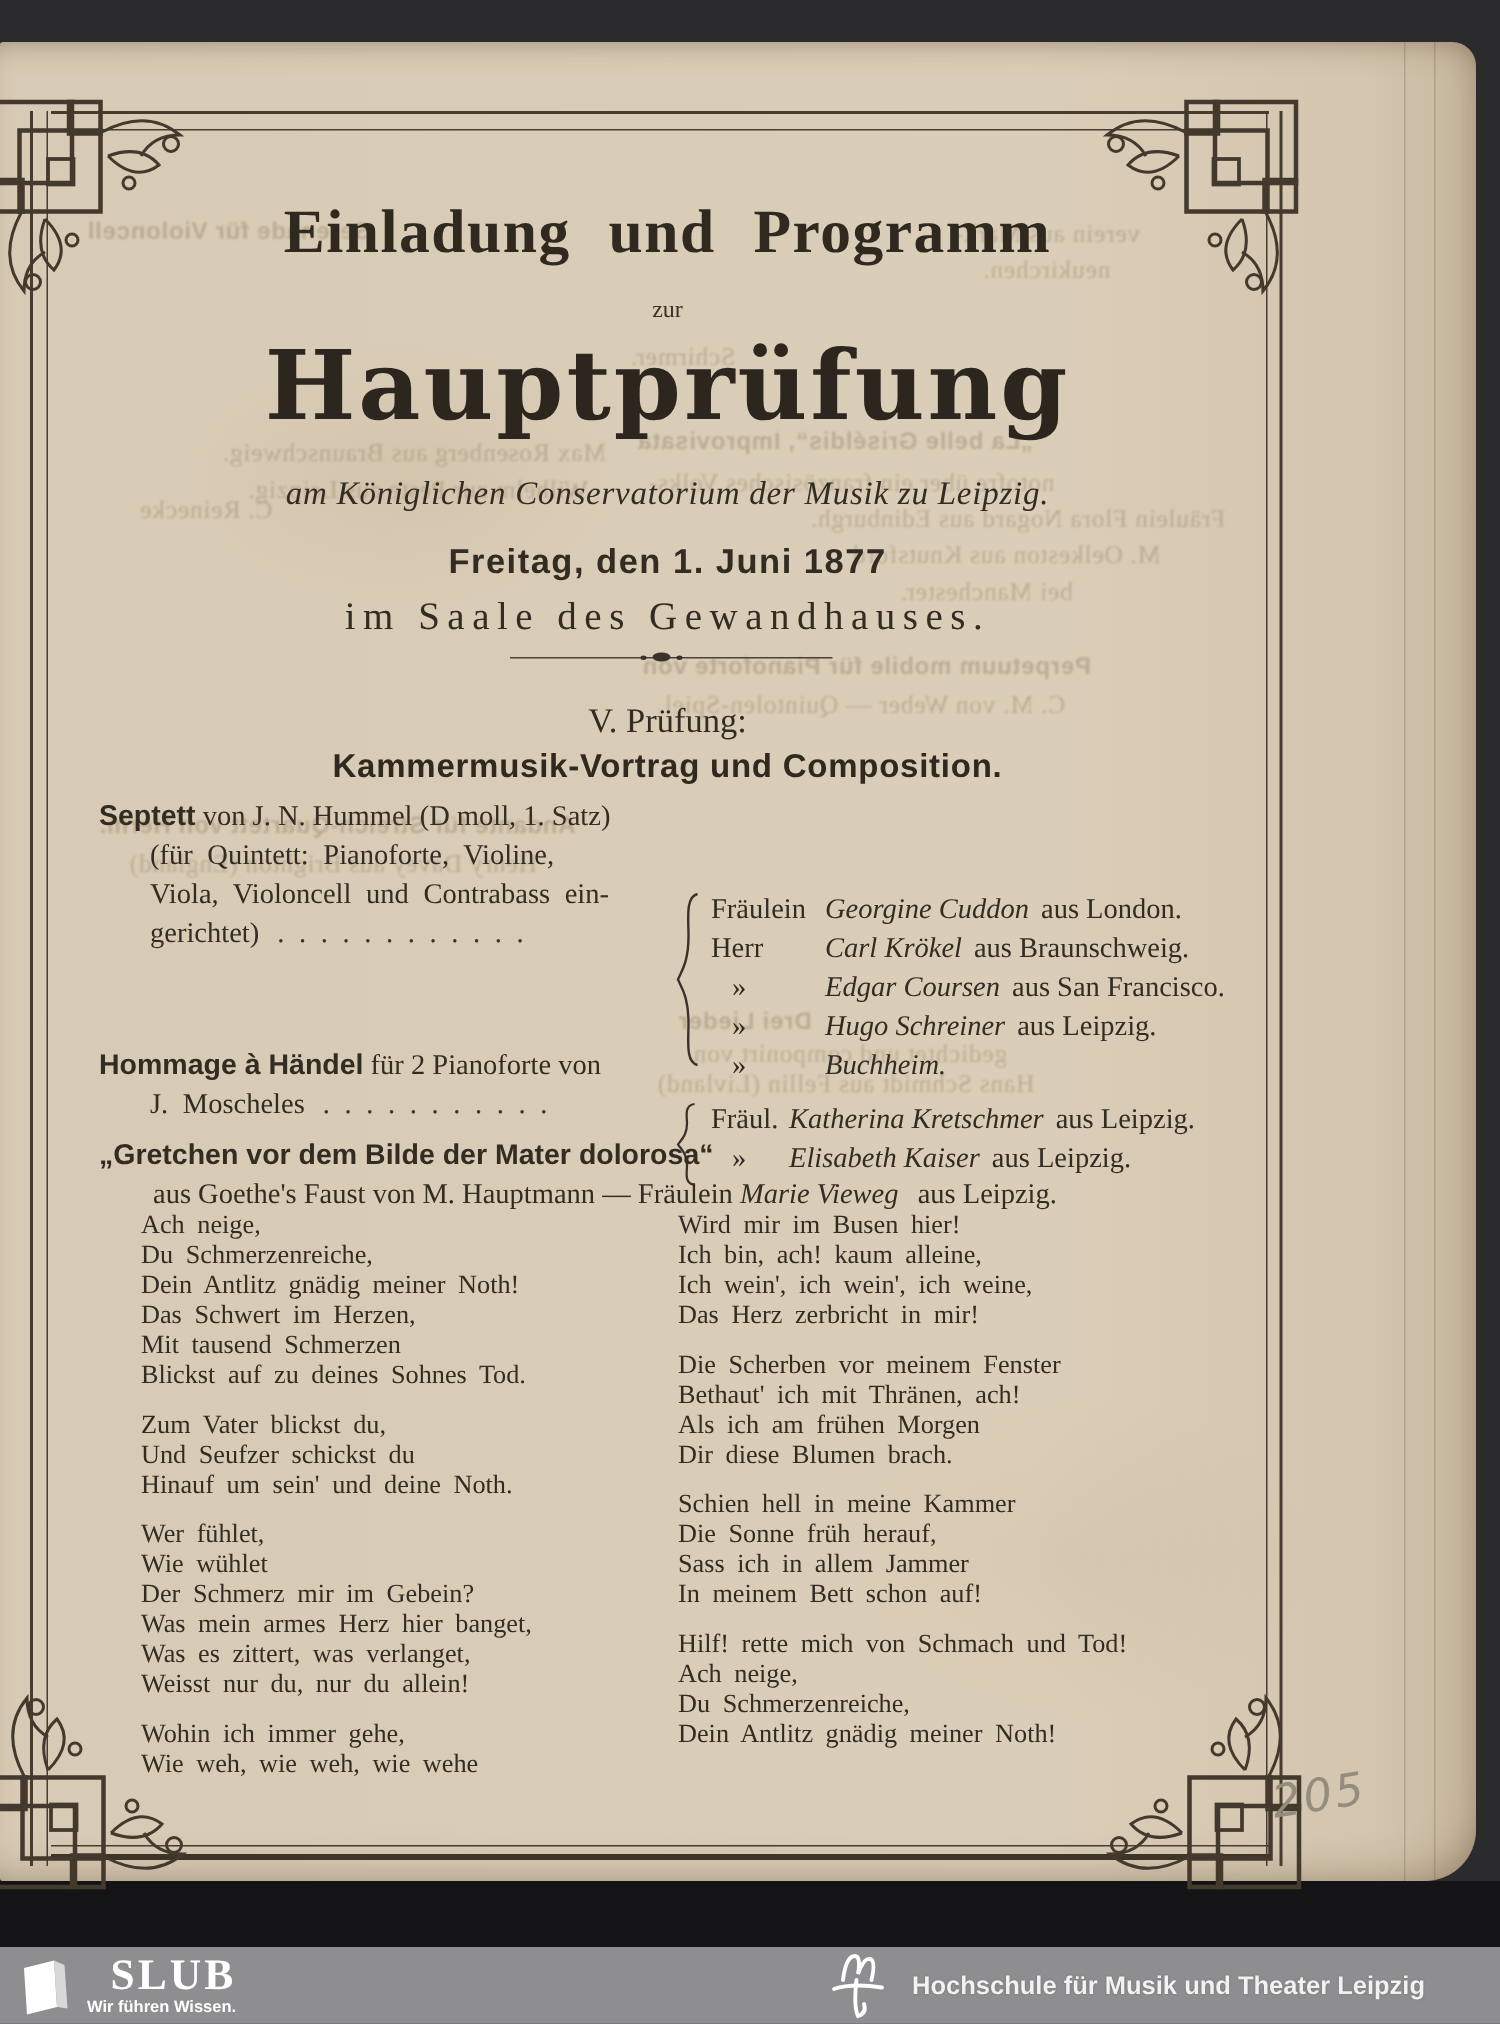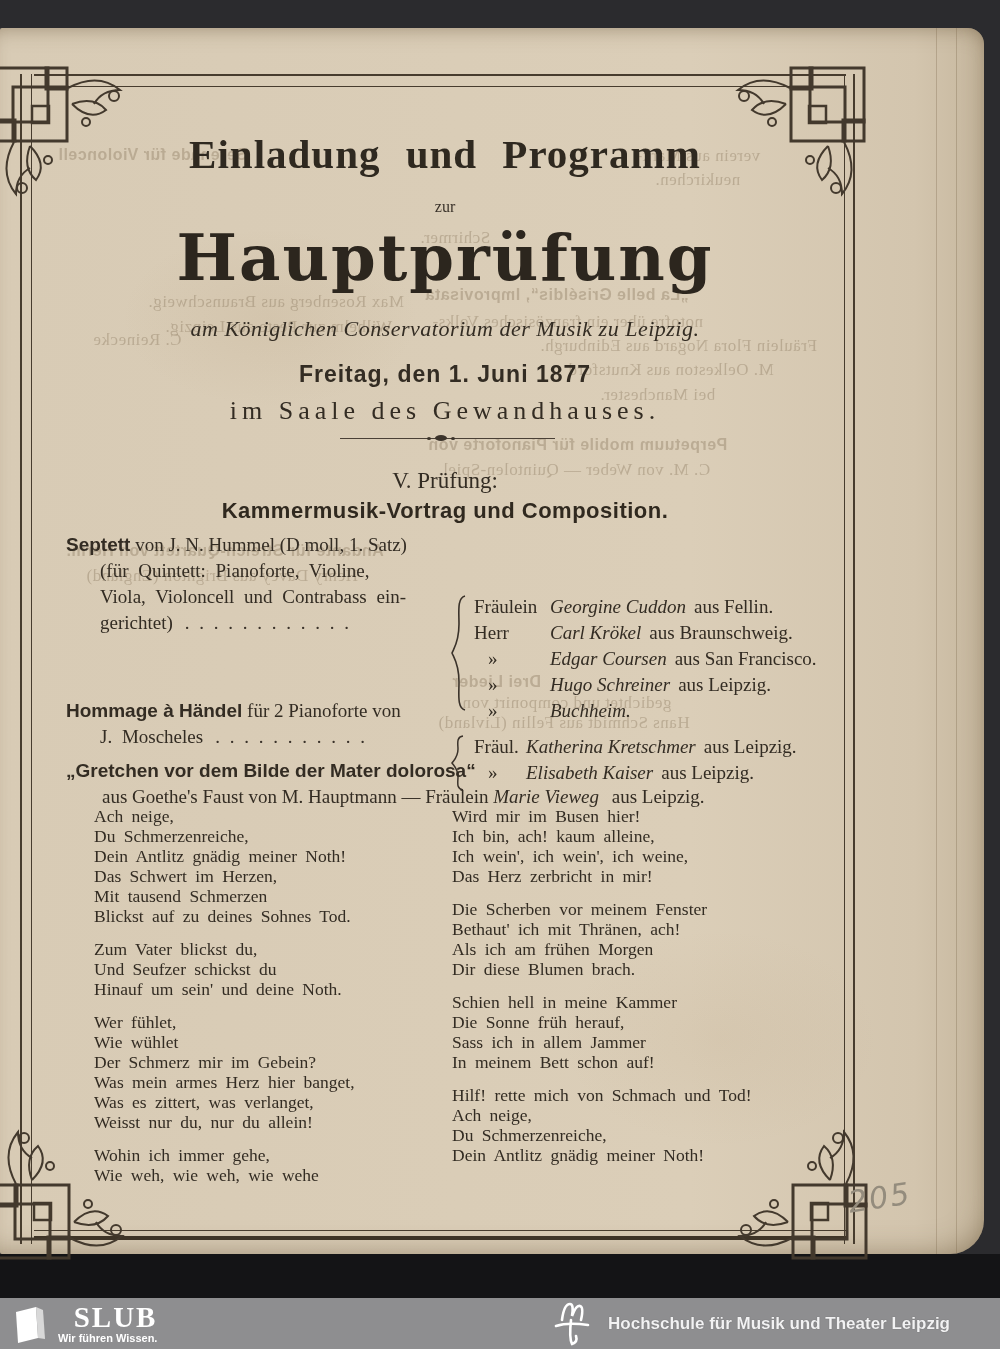--- a/index.html
+++ b/index.html
@@ -218,21 +218,21 @@
         <div class="ind dotline">
             <span>gerichtet)</span>
             <span class="dots">.  .  .  .  .  .  .  .  .  .  .  .</span>
           </div>
       </div>
       <div class="perfs" style="top:62px;">
         <svg class="brace-svg" width="18" height="118" viewBox="0 0 18 118">
           <path d="M15,2 C7,4 9,18 9,30 C9,48 4,54 2,59 C4,64 9,70 9,88 C9,100 7,114 15,116" fill="none" stroke="#3a322a" stroke-width="1.6"></path>
         </svg>
         <div class="perf-list">
-          <div class="perf-row"><span class="pfx">Fräulein</span><span class="pname">Georgine Cuddon</span><span>aus Fellin.</span></div>
+          <div class="perf-row"><span class="pfx">Fräulein</span><span class="pname">Georgine Cuddon</span><span>aus London.</span></div>
           <div class="perf-row"><span class="pfx">Herr</span><span class="pname">Carl Krökel</span><span>aus Braunschweig.</span></div>
           <div class="perf-row"><span class="pfx" style="text-indent:14px;">»</span><span class="pname">Edgar Coursen</span><span>aus San Francisco.</span></div>
           <div class="perf-row"><span class="pfx" style="text-indent:14px;">»</span><span class="pname">Hugo Schreiner</span><span>aus Leipzig.</span></div>
           <div class="perf-row"><span class="pfx" style="text-indent:14px;">»</span><span class="pname">Buchheim.</span><span></span></div>
         </div>
       </div>
     </div>
 
     <div class="prog" style="top:670px;">
       <div class="desc">

